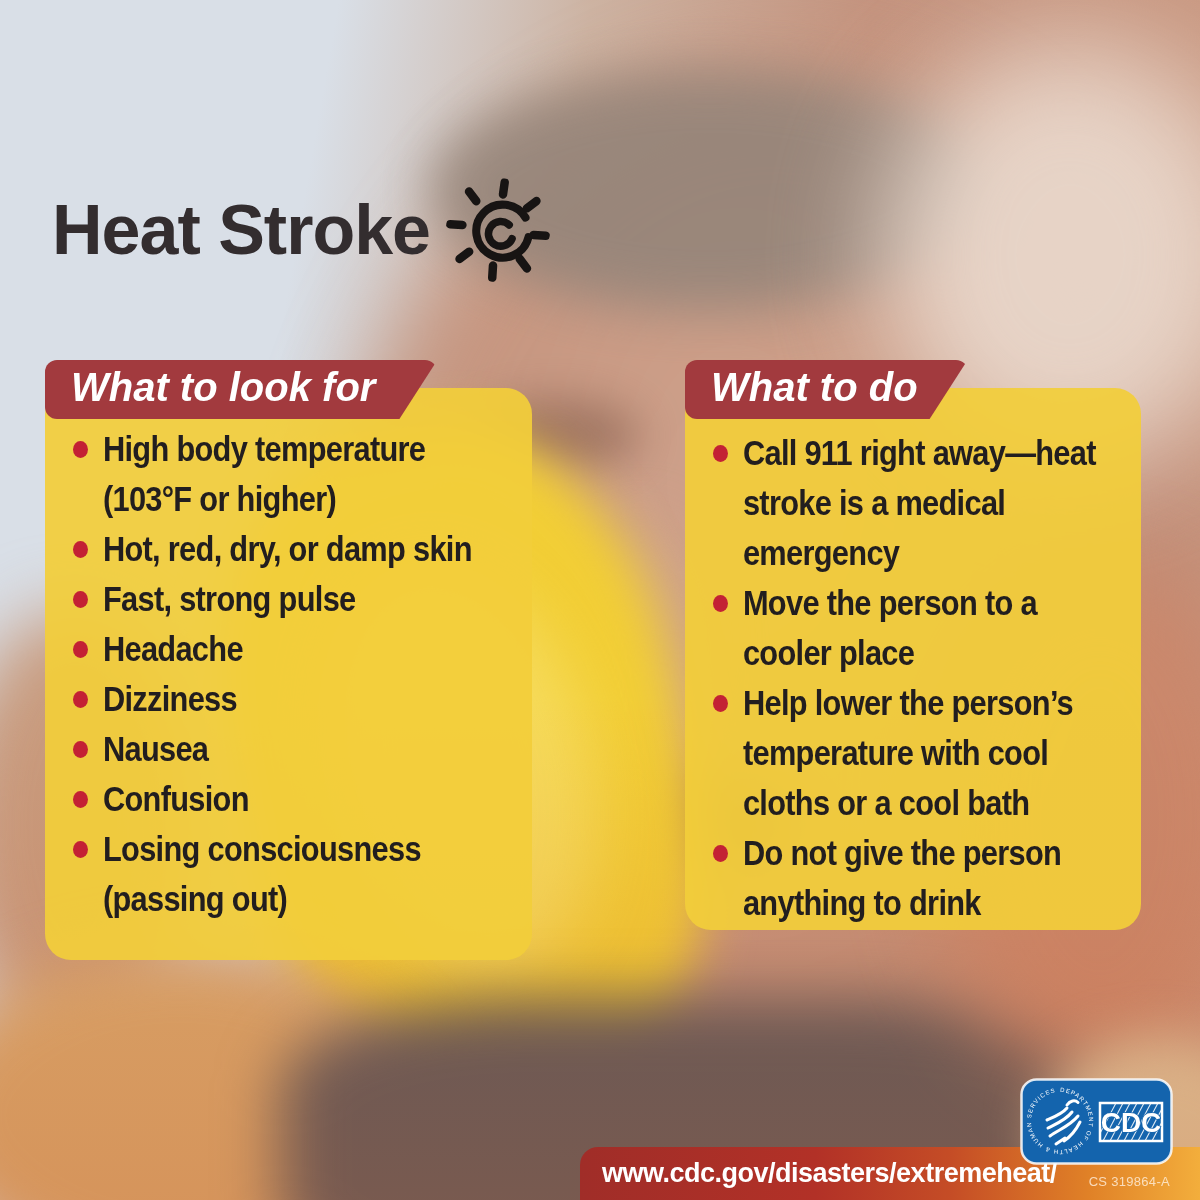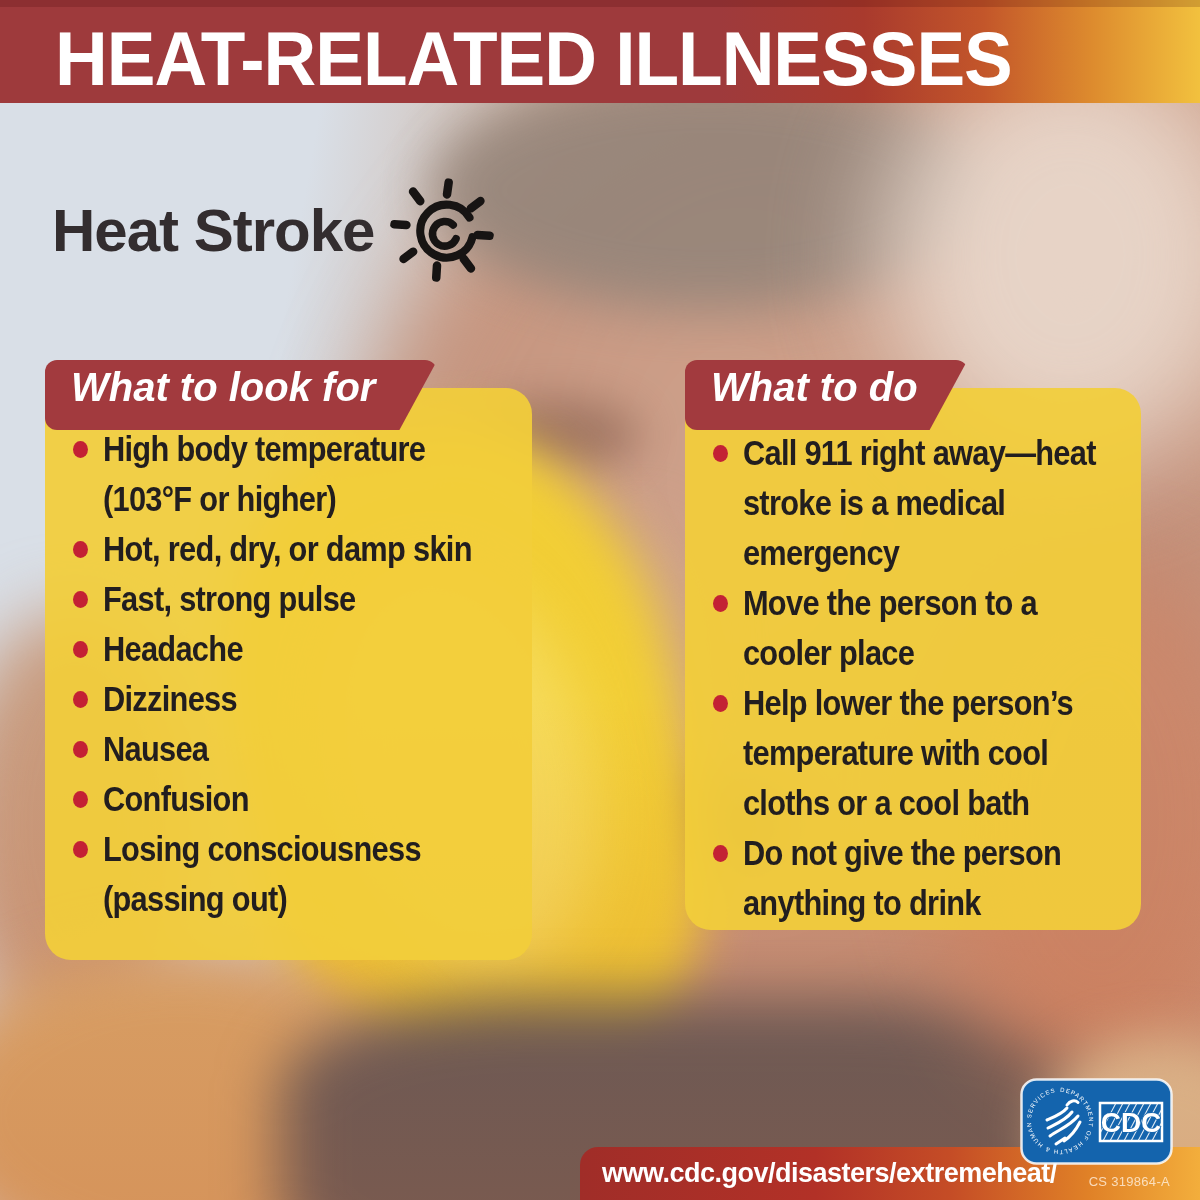--- a/index.html
+++ b/index.html
@@ -36,32 +36,32 @@
       #a93a2d 72%, #c3562a 82%, #dd8b2e 91%, #f2c13e 100%);
     border-top:7px solid rgba(60,0,0,.18);
   }
   .banner-title {
     margin:0; padding:4px 0 0 55px; color:#ffffff; font-weight:bold;
     font-size:73px; line-height:92px; letter-spacing:-1px; white-space:nowrap;
     transform:scaleY(1.04); transform-origin:0 0;
   }
   
   .heading-row { position:absolute; left:52px; top:178px; z-index:2; display:flex; align-items:center; gap:16px; }
-  .page-title { margin:0; font-size:60px; font-weight:bold; color:#332d2f; letter-spacing:-1px; }
+  .page-title { margin:0; font-size:70px; font-weight:bold; color:#332d2f; letter-spacing:-1px; }
   .sun-svg { width:104px; height:104px; transform:rotate(8deg); }
 
   
   .card { position:absolute; z-index:2; background:var(--box-yellow,rgba(242,205,58,.93)); border-radius:26px; }
   .card-look { left:45px;  top:388px; width:487px; height:572px; }
   .card-do   { left:685px; top:388px; width:456px; height:542px; }
   .ribbon {
     position:absolute; top:-28px; left:0; height:58px; line-height:54px;
     background:var(--ribbon-red,#a23a3e); color:#ffffff;
     font-style:italic; font-weight:bold; font-size:40px; white-space:nowrap;
-    padding:0 62px 12px 26px; border-radius:12px;
+    padding:0 62px 1px 26px; border-radius:12px;
     clip-path:polygon(0 0, 100% 0, calc(100% - 38px) 100%, 0 100%);
   }
   .card-do .ribbon { padding-right:50px; }
   .blist {
     list-style:none; margin:0; padding:0; transform:scaleX(.88); transform-origin:0 0;
     font-weight:bold; color:var(--text-dark,#221e1f); font-size:35px; line-height:50px; letter-spacing:-.8px;
   }
   .card-look .blist { margin:36px 0 0 28px; width:500px; }
   .card-do   .blist { margin:40px 0 0 28px; width:465px; }
   .blist li { position:relative; padding-left:34px; }
@@ -95,23 +95,20 @@
     <div class="blob b-towel"></div>
     <div class="blob b-towel2"></div>
     <div class="blob b-hand"></div>
     <div class="blob b-shoul"></div>
     <div class="blob b-shirt"></div>
     <div class="blob b-cheek"></div>
     <div class="blob b-tan"></div>
     <div class="warm-overlay"></div>
   </div>
 
-  <header class="banner">
-    <h1 class="banner-title">HEAT-RELATED ILLNESSES</h1>
-  </header>
 
   <div class="heading-row">
     <h2 class="page-title">Heat Stroke</h2>
     <svg class="sun-svg" viewBox="0 0 110 110" aria-hidden="true">
       <g stroke="#171413" fill="none" stroke-linecap="round">
         <path d="M 82,38 A 28,28 0 1 0 88,58" stroke-width="8.5"></path>
         <path d="M 66,48 A 13,13 0 1 0 71,62" stroke-width="8"></path>
         <g stroke-width="9">
           <line x1="93" y1="55" x2="106" y2="54"></line>
           <line x1="82" y1="28" x2="91" y2="19"></line>

